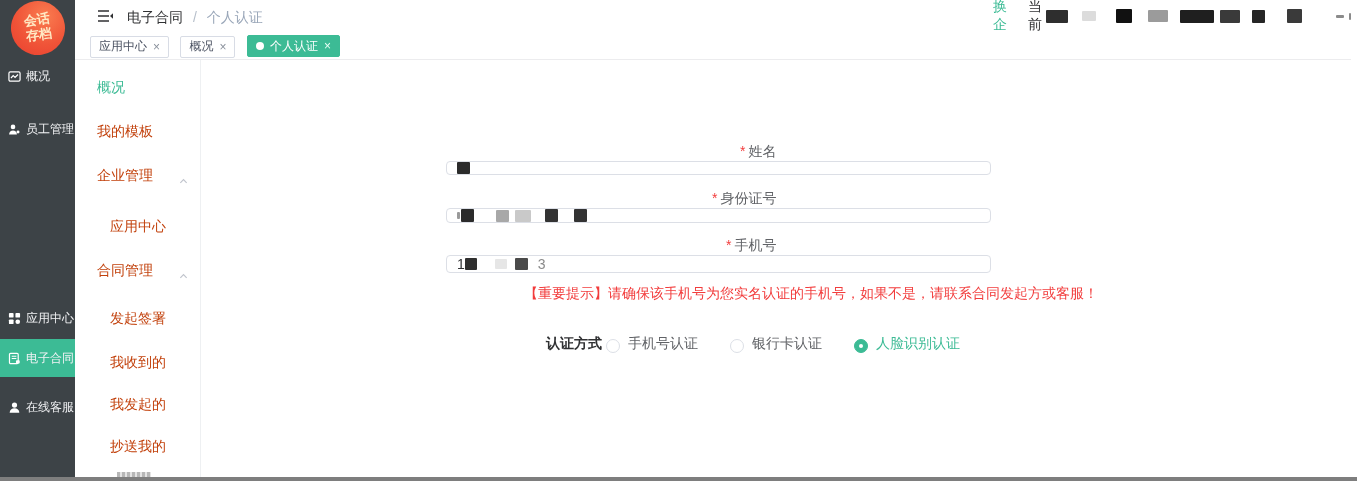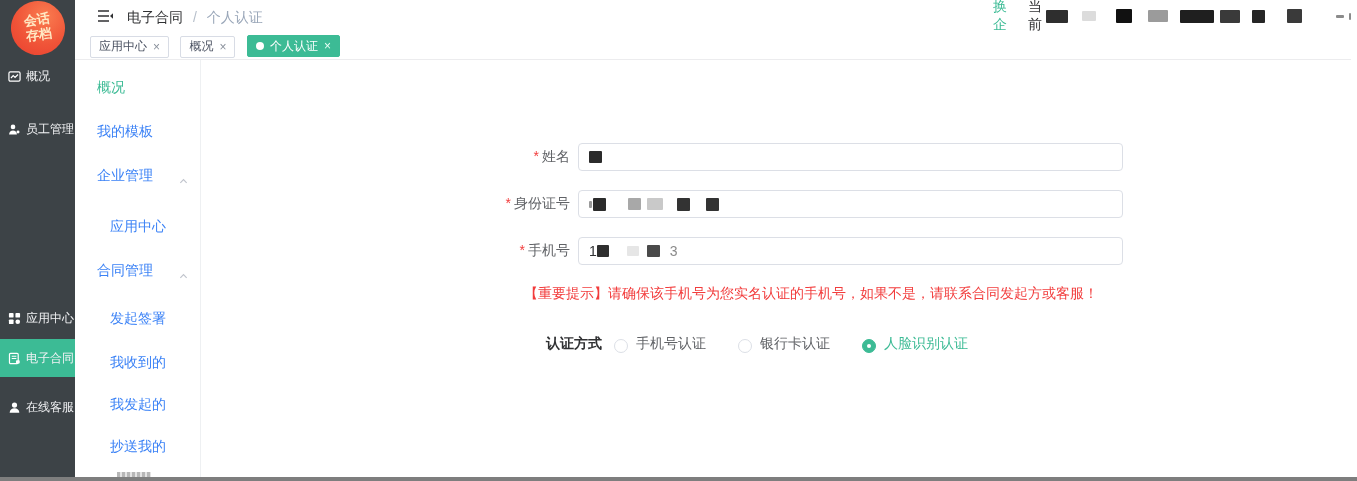--- a/index.html
+++ b/index.html
@@ -42,38 +42,38 @@
     border:1px solid #d8dce5; border-radius:2px; background:#fff; color:#495060; font-size:12px; gap:6px; cursor:pointer; }
   .tab .tab-close { font-size:12px; color:#8a919c; line-height:1; cursor:pointer; }
   .tab.active { background:#3cbb95; border-color:#3cbb95; color:#fff; }
   .tab.active .tab-close { color:#eafff7; }
   .tab-dot { width:8px; height:8px; border-radius:50%; background:#fff; display:inline-block; }
 
   
   .secondary-sidebar { position:absolute; top:60px; left:0; width:126px; bottom:4px; background:#fff;
     border-right:1px solid #eef0f2; }
   .ss-item { position:absolute; left:0; width:125px; height:20px; line-height:20px; font-size:14px;
-    color:#3b82f6; cursor:pointer; padding-left:22px; white-space:nowrap; }
+    color:#c2410c; cursor:pointer; padding-left:22px; white-space:nowrap; }
   .ss-item.sub { padding-left:35px; }
   .ss-item.active { color:#3cbb95; }
   .ss-caret { position:absolute; right:12px; top:6px; width:9px; height:9px; }
   .cutoff-smudge { position:absolute; left:42px; bottom:0px; width:34px; height:5px; opacity:.7;
     background:repeating-linear-gradient(90deg,#9a9a9a 0 3px,#d9d9d9 3px 5px); filter:blur(.6px); }
 
   
   .content { position:absolute; top:60px; left:127px; right:0; bottom:4px; background:#fff; }
-  .form-row { position:absolute; left:244px; height:28px; display:flex; align-items:center; }
+  .form-row { position:absolute; left:244px; height:28px; display:flex; align-items:center;flex-direction:column; }
   .f-label { width:132px; text-align:right; font-size:14px; color:#606266; padding-right:8px; white-space:nowrap; }
   .req { color:#f23c3c; margin-right:3px; }
   .f-input { width:545px; height:28px; border:1px solid #dcdfe6; border-radius:4px; background:#fff;
     display:flex; align-items:center; padding:0 10px; font-size:14px; color:#303133; cursor:text; }
   .warning { position:absolute; left:309px; top:225px; width:600px; text-align:center;
     color:#f23c3c; font-size:14px; font-weight:normal; }
   .radio-row { position:absolute; left:344px; top:274px; height:20px; display:flex; align-items:center; font-size:14px; }
-  .radio-group-label { font-weight:bold; color:#303133; margin-right:12px; }
+  .radio-group-label { font-weight:bold; color:#303133; margin-right:4px; }
   .radio-opt { display:flex; align-items:flex-end; margin-right:32px; cursor:pointer; color:#606266; }
   .radio-circle { width:14px; height:14px; border-radius:50%; border:1px solid #dcdfe6; background:#fff;
     margin-right:8px; position:relative; flex:0 0 14px; }
   .radio-opt.checked { color:#3cbb95; }
   .radio-opt.checked .radio-circle { background:#3cbb95; border-color:#3cbb95; }
   .radio-opt.checked .radio-circle::after { content:""; position:absolute; left:4px; top:4px; width:4px; height:4px;
     border-radius:50%; background:#fff; }
   .submit-btn { position:absolute; left:554px; top:315px; width:118px; height:31px; background:#3cbb95;
     color:#fff; border:none; border-radius:4px; font-size:14px; cursor:pointer; font-family:inherit; }
 

